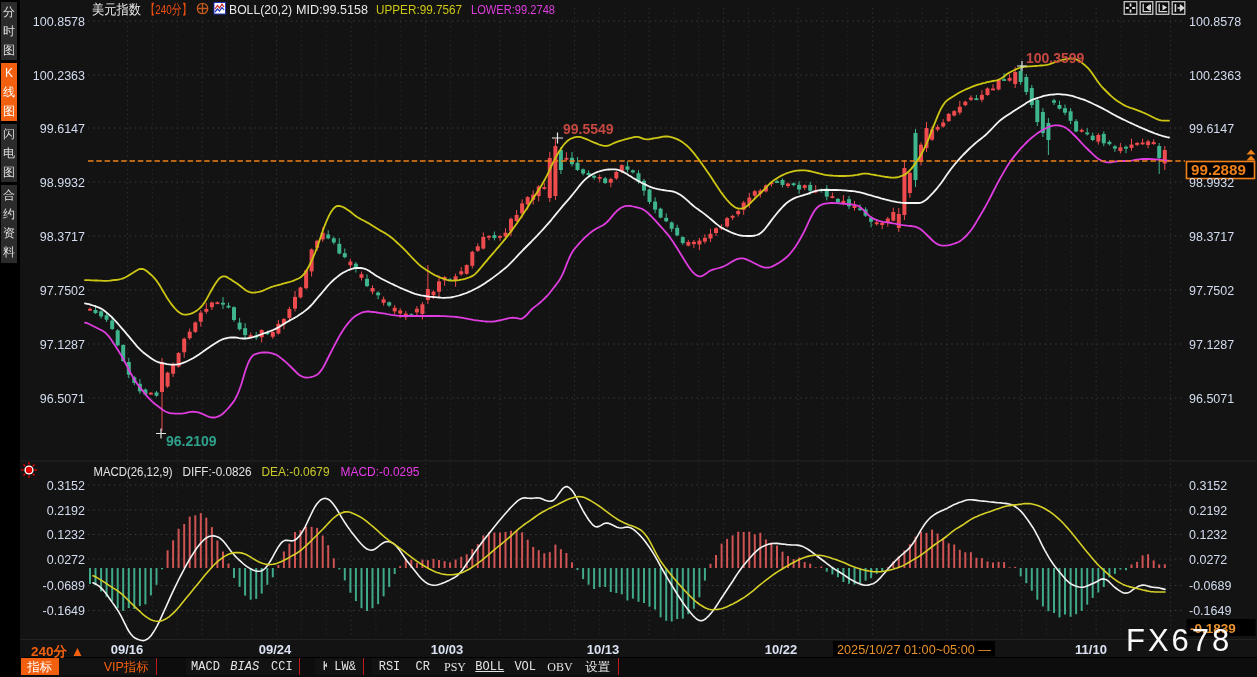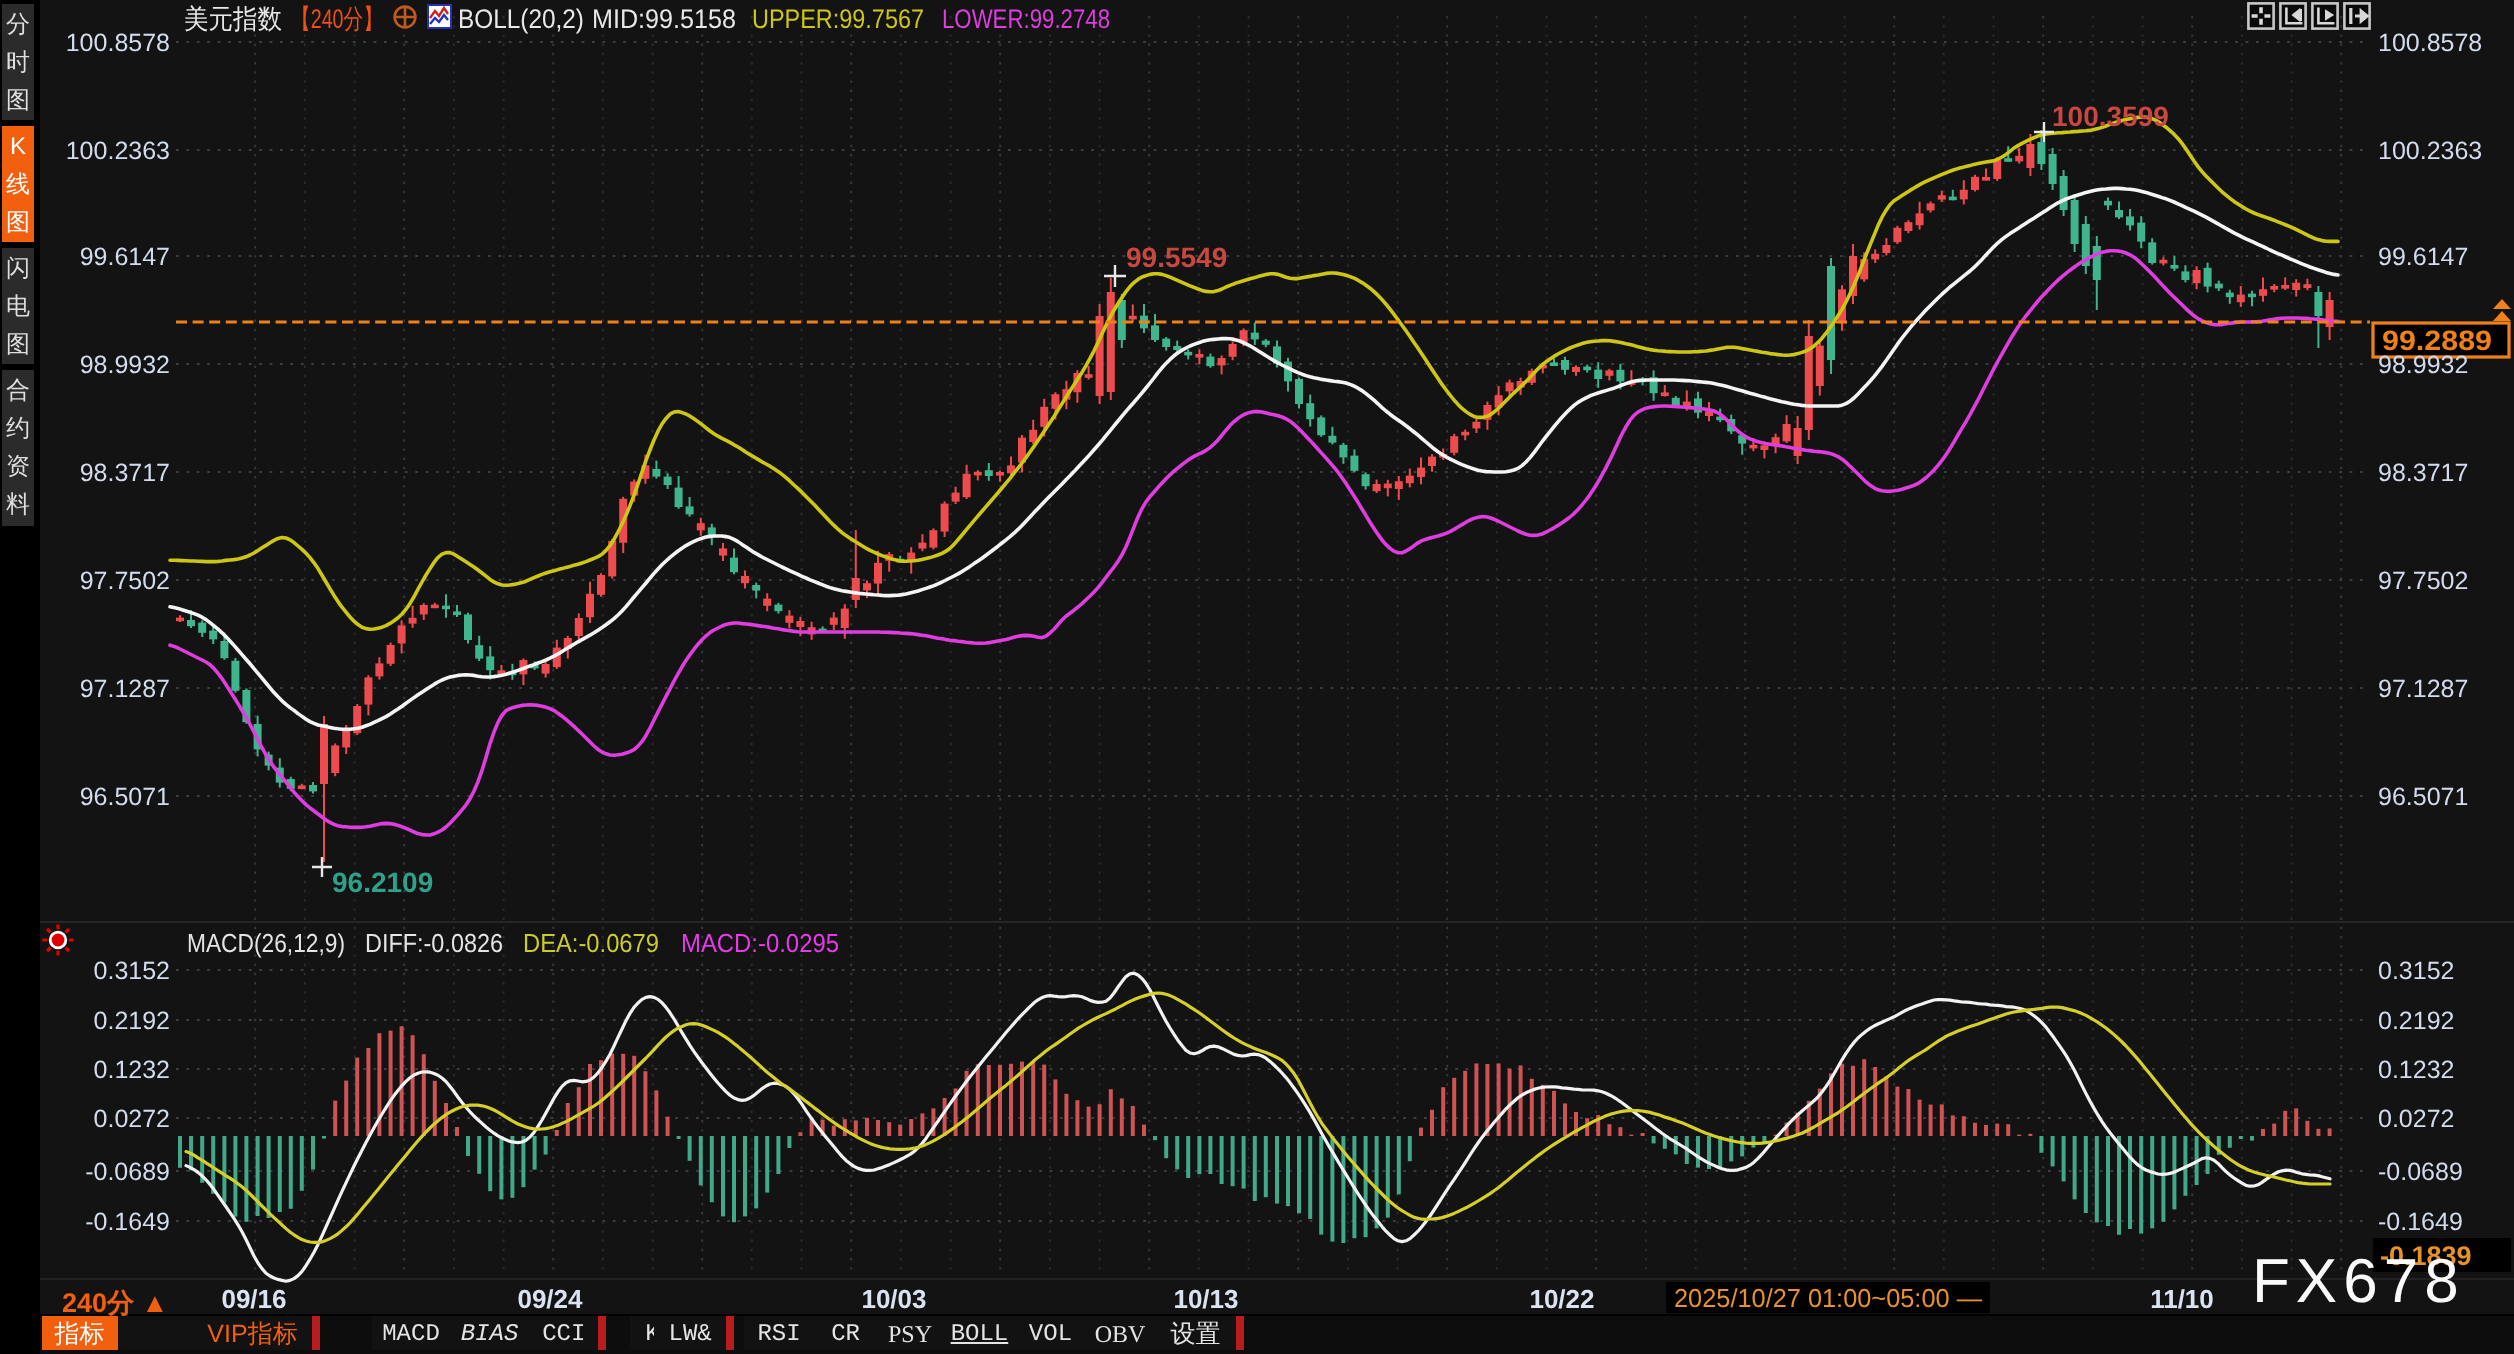--- a/index.html
+++ b/index.html
@@ -3,21 +3,21 @@
 html,body{margin:0;padding:0;background:#131313;width:1257px;height:677px;overflow:hidden}
 *{font-family:"Liberation Sans",sans-serif}
 .ax{font-size:12.5px;fill:#d3dcef}
 .dt{font-size:13px;font-weight:bold;fill:#dbe3f3}
 .hd{font-size:13.5px;fill:#e8e8e8}
 .sidebar{position:absolute;left:0;top:0;width:20px;height:677px;background:#000}
 .tab{position:absolute;left:1px;width:16px;background:#2b2b2b;color:#dfdfdf;font-size:12px;
  text-align:center;line-height:19px;padding-top:1px}
 .tab.act{background:#f2600f;color:#fff}
 .toolbar{position:absolute;left:20px;top:658px;width:1237px;height:19px;background:#0d0d0d}
-.tb{position:absolute;top:0;height:17px;border-right:4px solid #b91c1c;color:#e4e4e4;
+.tb{position:absolute;top:0;height:17px;border-right:1px solid #b91c1c;color:#e4e4e4;
  font-size:12px;text-align:center;line-height:18px;background:#121212;font-family:"Liberation Mono",monospace}
 .tbc{font-family:"Liberation Sans",sans-serif;font-size:12.5px}
 </style></head><body>
 <svg width="1257" height="677" style="position:absolute;left:0;top:0">
     <rect x="0" y="0" width="1257" height="677" fill="#131313"></rect>
     <rect x="0" y="0" width="20" height="677" fill="#000"></rect>
     <line x1="20" y1="461" x2="1257" y2="461" stroke="#262626" stroke-width="1"></line>
     <line x1="20" y1="639.5" x2="1257" y2="639.5" stroke="#222" stroke-width="1"></line>
     <line x1="20" y1="657.5" x2="1257" y2="657.5" stroke="#000" stroke-width="1"></line>
     <line x1="88.0" y1="21" x2="1185.0" y2="21" stroke="#3c3c44" stroke-width="1" stroke-dasharray="1.4 3.8"></line>

